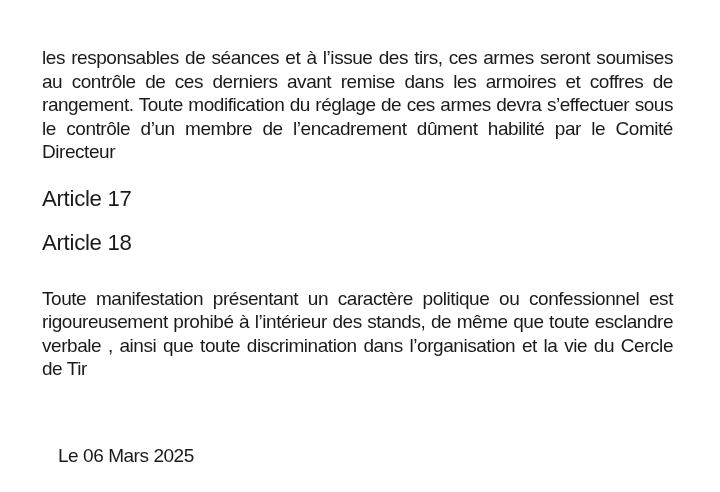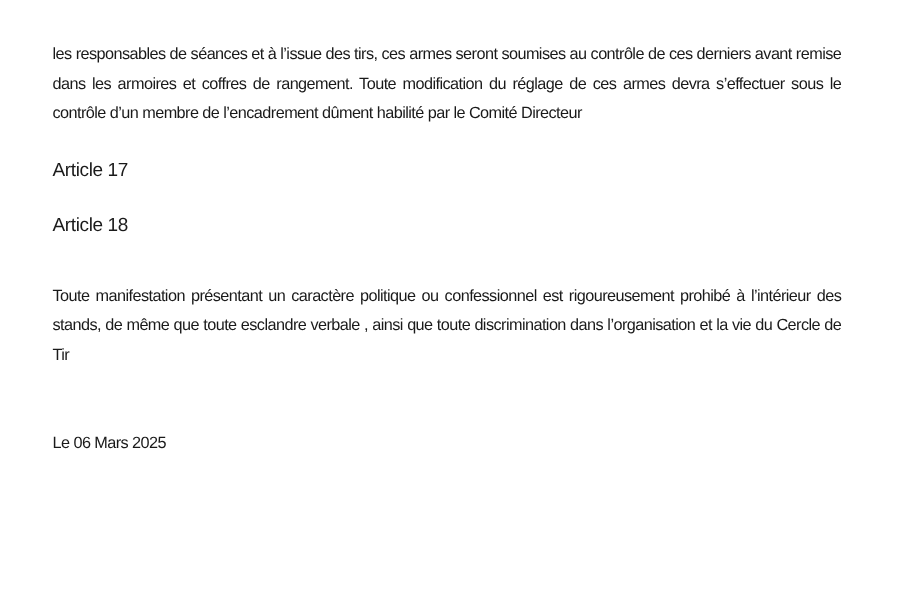--- a/index.html
+++ b/index.html
@@ -11,42 +11,42 @@
       width: 720px;
       height: 492px;
       overflow: hidden;
       position: relative;
       font-family: "Liberation Sans", "DejaVu Sans", sans-serif;
       color: #1a1a1a;
     }
     .page {
       position: absolute;
       left: 42px;
-      top: 31px;
+      top: 46px;
       width: 631px;
-      font-size: 13px;
+      font-size: 19px;
       line-height: 23.5px;
       letter-spacing: -0.45px;
     }
     .para {
       margin: 0;
       text-align: justify;
       text-align-last: left;
     }
     .heading {
       margin: 0;
       font-weight: normal;
       letter-spacing: -0.3px;
     }
     .gap-after-intro { height: 23px; }
     .gap-sm { height: 10px; }
     .gap-head { height: 11px; }
     .gap-date { height: 47px; }
     .date {
-      margin: 0;
+      margin: 16px;
     }
   </style>
 </head>
 <body>
 
 <div class="page">
   <p class="para">les responsables de séances et à l’issue des tirs, ces armes seront soumises au contrôle de ces derniers avant remise dans les armoires et coffres de rangement. Toute modification du réglage de ces armes devra s’effectuer sous le contrôle d’un membre de l’encadrement dûment habilité par le Comité Directeur</p>
 
   <div class="gap-after-intro"></div>
 

